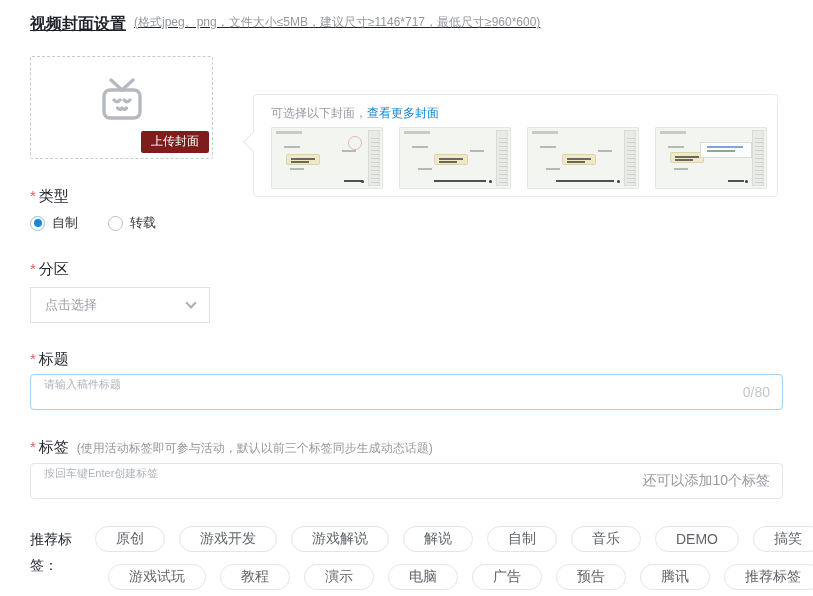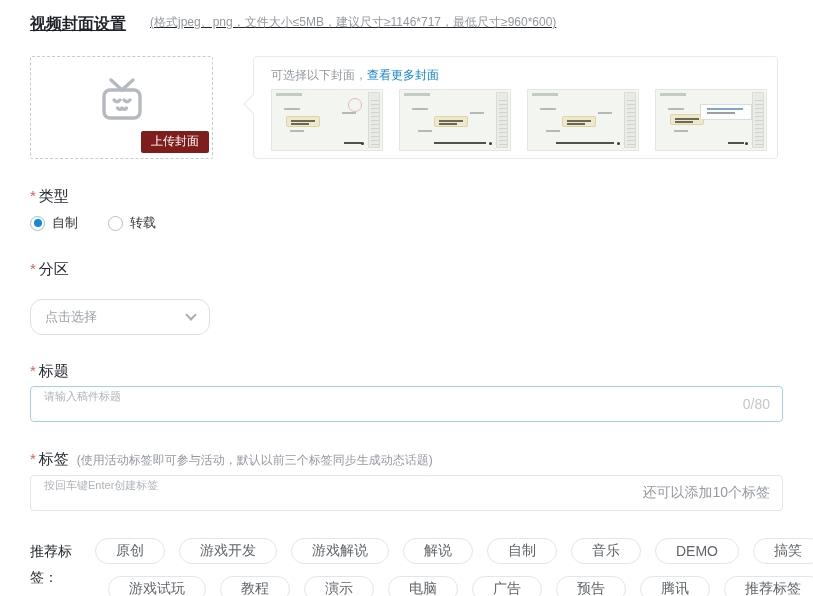--- a/index.html
+++ b/index.html
@@ -3,32 +3,32 @@
 <meta charset="utf-8">
 <style>
   * { box-sizing: border-box; margin: 0; padding: 0; }
   html,body { width: 813px; height: 596px; overflow: hidden; background: #fff; }
   body { font-family: "Liberation Sans", "DejaVu Sans", sans-serif; color: #222; }
   .page { padding: 14px 30px 0 30px; width: 813px; }
 
   
   .hdr { display: flex; align-items: flex-start; margin-bottom: 21px; text-decoration: underline; }
   .hdr-title { font-size: 16px; font-weight: 600; color: #1f2329; }
-  .hdr-note { font-size: 12px; color: #9499a0; margin-left: 24px; }
+  .hdr-note { font-size: 12px; color: #9499a0; margin-left: 8px; }
 
   
   .cover-row { display: flex; height: 103px; margin-bottom: 27px; }
   .upload-box { position: relative; width: 183px; height: 103px; border: 1px dashed #c7cbd1;
     border-radius: 2px; background: #fff; display: flex; align-items: center; justify-content: center; cursor: pointer; }
   .upload-badge { position: absolute; right: 3px; bottom: 5px; background: #7f1d1d; color: #fff;
     font-size: 12px; padding: 3px 10px; line-height: 1.3; border-radius: 2px; }
   .tv-icon { margin-bottom: 12px; }
 
   .thumb-panel { position: relative; margin-left: 40px; width: 525px; height: 103px;
-    border: 1px solid #e7e9eb; border-radius: 4px; background: #fff; padding: 8px 16px 0 17px; }
+    border: 1px solid #e7e9eb; border-radius: 4px; background: #fff; padding: 8px 16px 0 17px; margin-top: 38px; }
   .thumb-panel .tail { position: absolute; left: -8px; top: 40px; width: 14px; height: 14px; background: #fff;
     border-left: 1px solid #e7e9eb; border-bottom: 1px solid #e7e9eb; transform: rotate(45deg); }
   .panel-hint { font-size: 12px; color: #9499a0; line-height: 16px; }
   .panel-link { font-size: 12px; color: #0b84d6; cursor: pointer; text-decoration: none; }
   .thumbs { display: flex; margin-top: 5px; }
   .thumb { position: relative; width: 112px; height: 62px; margin-right: 16px; background: #f3f5f1;
     border: 1px solid #e3e6e2; border-radius: 1px; overflow: hidden; cursor: pointer; flex: none; }
   .thumb:last-child { margin-right: 0; }
   .thumb i { position: absolute; display: block; }
   .t-menu { top: 3px; left: 4px; width: 26px; height: 3px; background: #c6cbc6; }
@@ -60,22 +60,22 @@
   .sec-note { font-size: 12px; color: #9499a0; font-weight: 400; margin-left: 8px; }
 
   .radio-row { display: flex; align-items: center; margin-top: 8px; margin-bottom: 27px; }
   .radio-opt { display: flex; align-items: center; margin-right: 30px; cursor: pointer; }
   .radio-circle { width: 15px; height: 15px; border-radius: 50%; border: 1px solid #b9bec5; background: #fff;
     display: flex; align-items: center; justify-content: center; }
   .radio-opt.selected .radio-circle { border-color: #8fc3e8; }
   .radio-opt.selected .radio-circle::after { content: ""; width: 8px; height: 8px; border-radius: 50%; background: #1788d6; }
   .radio-label { font-size: 13px; color: #333; margin-left: 7px; }
 
-  .select-box { margin-top: 20px; margin-bottom: 26px; width: 180px; height: 36px; border: 1px solid #dcdfe6;
-    border-radius: 12px; display: flex; align-items: center; justify-content: space-between; padding: 4px 14px; cursor: pointer; }
+  .select-box { margin-top: 8px; margin-bottom: 26px; width: 180px; height: 36px; border: 1px solid #dcdfe6;
+    border-radius: 0; display: flex; align-items: center; justify-content: space-between; padding: 4px 14px; cursor: pointer; }
   .select-placeholder { font-size: 13px; color: #9aa0a8; }
   .chev { width: 8px; height: 8px; border-right: 2px solid #a9afb8; border-bottom: 2px solid #a9afb8;
     transform: rotate(45deg); margin-top: -4px; }
 
   .input-wrap { position: relative; margin-top: 5px; margin-bottom: 27px; }
   .input-wrap input { width: 100%; height: 36px; border-radius: 4px; padding: 0 120px 16px 13px; font-size: 11px;
     color: #333; outline: none; font-family: inherit; }
   .title-input input { border: 1px solid #a3d0ec; }
   .tags-input input { border: 1px solid #e3e5e8; }
   input::placeholder { color: #aeb3ba; }

